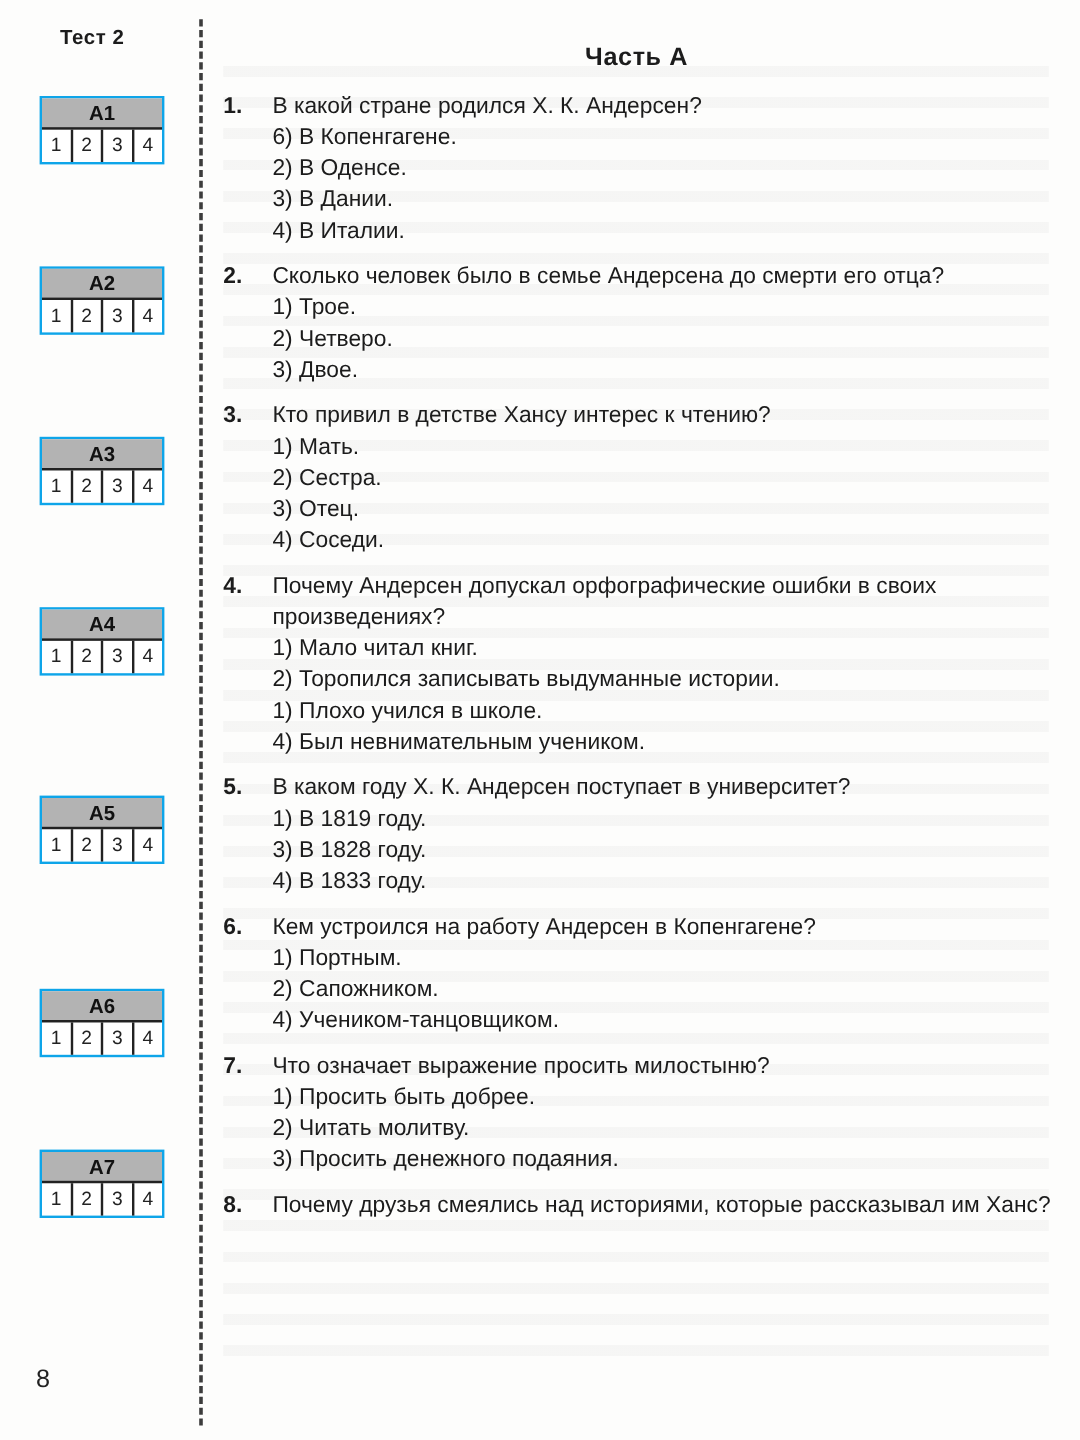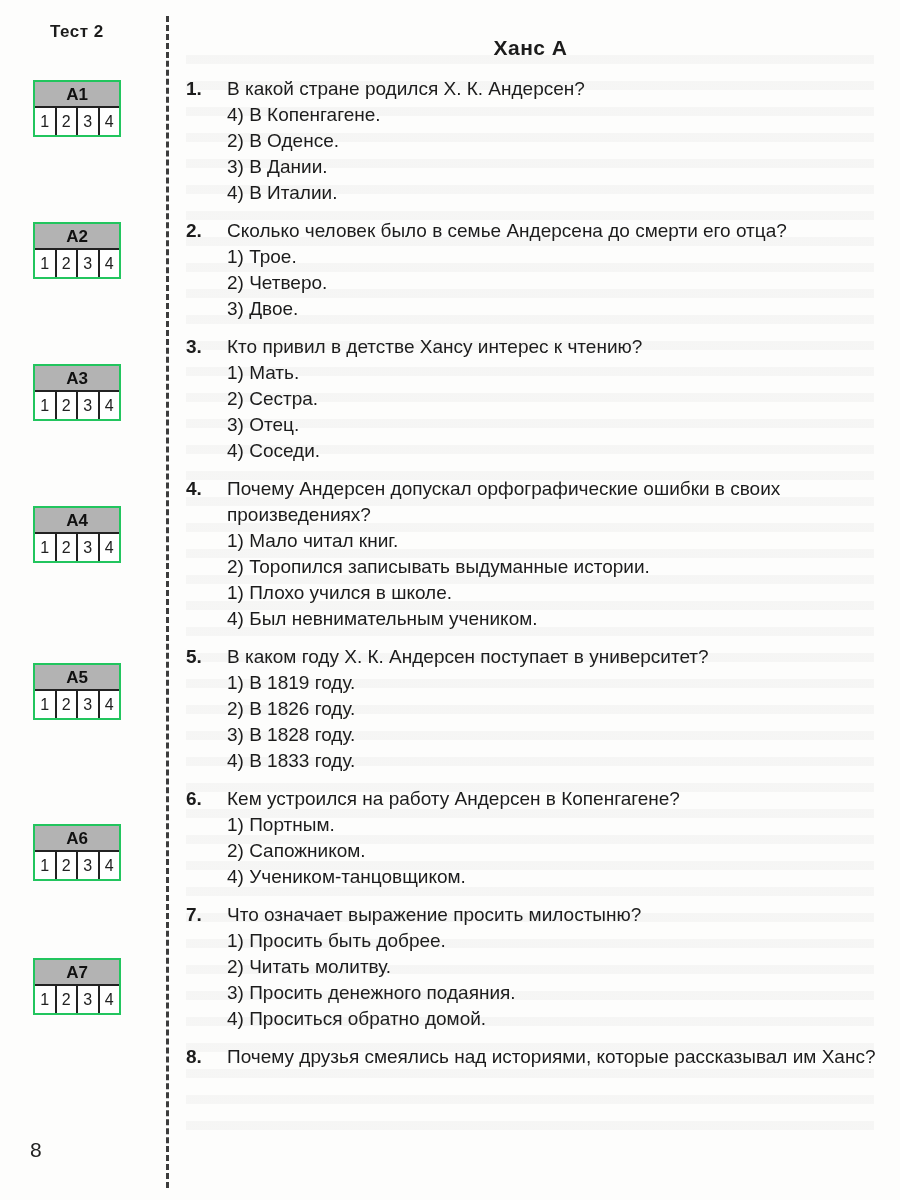--- a/index.html
+++ b/index.html
@@ -16,22 +16,22 @@
   .sidebar { position:absolute; left:0; top:0; width:167px; height:1200px; }
   .test-title {
     position:absolute; left:50px; top:22px;
     font-size:17px; font-weight:bold; letter-spacing:0.5px;
   }
   .divider {
     position:absolute; left:166px; top:16px; height:1172px; width:0;
     border-left:3px dashed #3c3c3c;
   }
   .answer-box {
-    position:absolute; left:33px; width:88px;
-    border:2px solid #22c55e; background:#fff;
+    position:absolute; left:33px; width:104px;
+    border:2px solid #0ea5e9; background:#fff;
   }
   .answer-box-header {
     background:#b3b3b3; border-bottom:2px solid #222;
     height:26px; line-height:26px;
     text-align:center; font-weight:bold; font-size:17px; color:#111;
   }
   .answer-cells { display:flex; height:27px; }
   .answer-cell {
     flex:1; text-align:center; line-height:27px; font-size:16px;
     border-right:2px solid #222; color:#222;
@@ -145,29 +145,29 @@
       <div class="answer-cell">4</div>
     </div>
   </div>
 
   <div class="page-number">8</div>
 </div>
 
 <div class="divider"></div>
 
 <div class="main">
-  <div class="part-title">Ханс А</div>
+  <div class="part-title">Часть А</div>
 
   <div class="question">
     <div class="q-head">
       <span class="q-num">1.</span>
       <span class="q-text">В какой стране родился Х. К. Андерсен?</span>
     </div>
     <div class="options">
-      <div class="option">4) В Копенгагене.</div>
+      <div class="option">6) В Копенгагене.</div>
       <div class="option">2) В Оденсе.</div>
       <div class="option">3) В Дании.</div>
       <div class="option">4) В Италии.</div>
     </div>
   </div>
 
   <div class="question">
     <div class="q-head">
       <span class="q-num">2.</span>
       <span class="q-text">Сколько человек было в семье Андерсена до смерти его отца?</span>
@@ -205,21 +205,20 @@
     </div>
   </div>
 
   <div class="question">
     <div class="q-head">
       <span class="q-num">5.</span>
       <span class="q-text">В каком году Х. К. Андерсен поступает в университет?</span>
     </div>
     <div class="options">
       <div class="option">1) В 1819 году.</div>
-      <div class="option">2) В 1826 году.</div>
       <div class="option">3) В 1828 году.</div>
       <div class="option">4) В 1833 году.</div>
     </div>
   </div>
 
   <div class="question">
     <div class="q-head">
       <span class="q-num">6.</span>
       <span class="q-text">Кем устроился на работу Андерсен в Копенгагене?</span>
     </div>
@@ -232,21 +231,20 @@
 
   <div class="question">
     <div class="q-head">
       <span class="q-num">7.</span>
       <span class="q-text">Что означает выражение просить милостыню?</span>
     </div>
     <div class="options">
       <div class="option">1) Просить быть добрее.</div>
       <div class="option">2) Читать молитву.</div>
       <div class="option">3) Просить денежного подаяния.</div>
-      <div class="option">4) Проситься обратно домой.</div>
     </div>
   </div>
 
   <div class="question">
     <div class="q-head">
       <span class="q-num">8.</span>
       <span class="q-text">Почему друзья смеялись над историями, которые рассказывал им Ханс?</span>
     </div>
   </div>
 </div>

